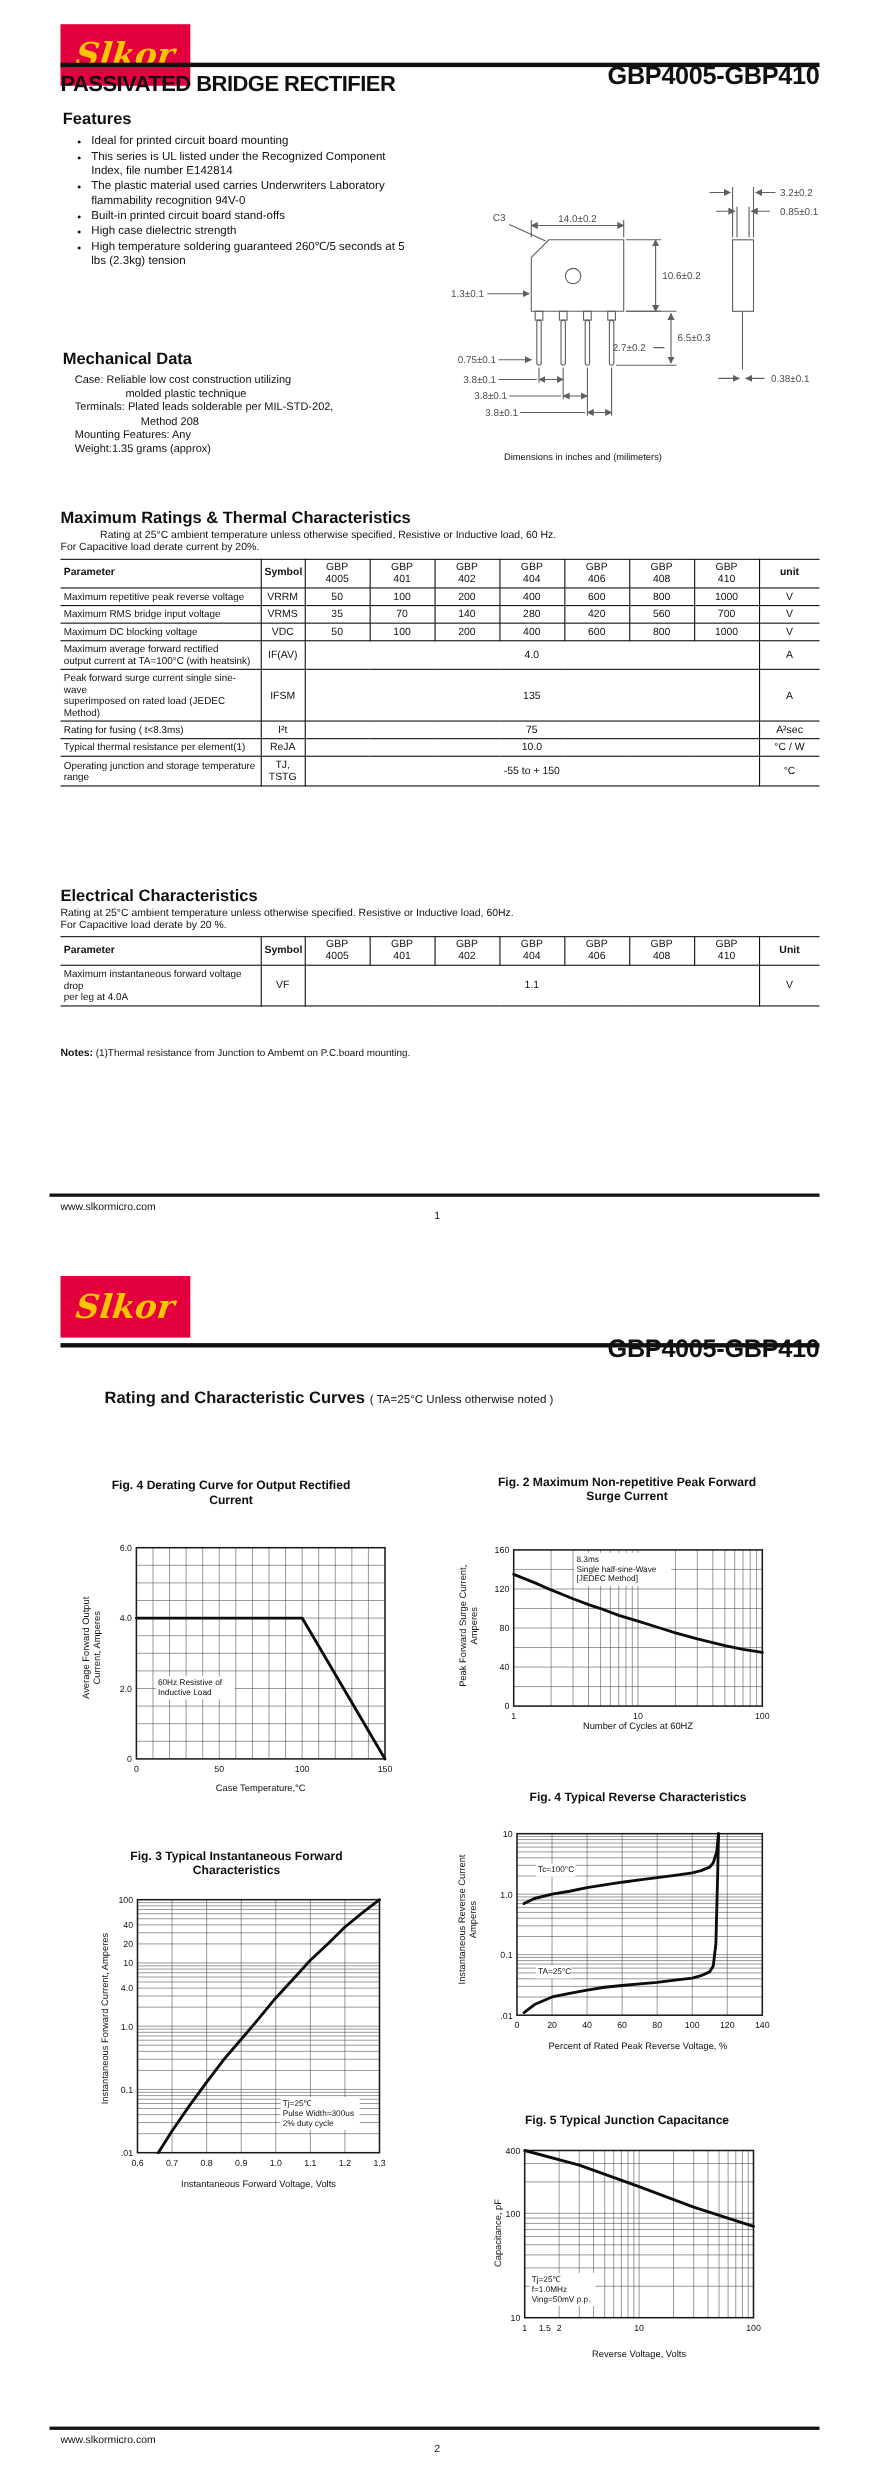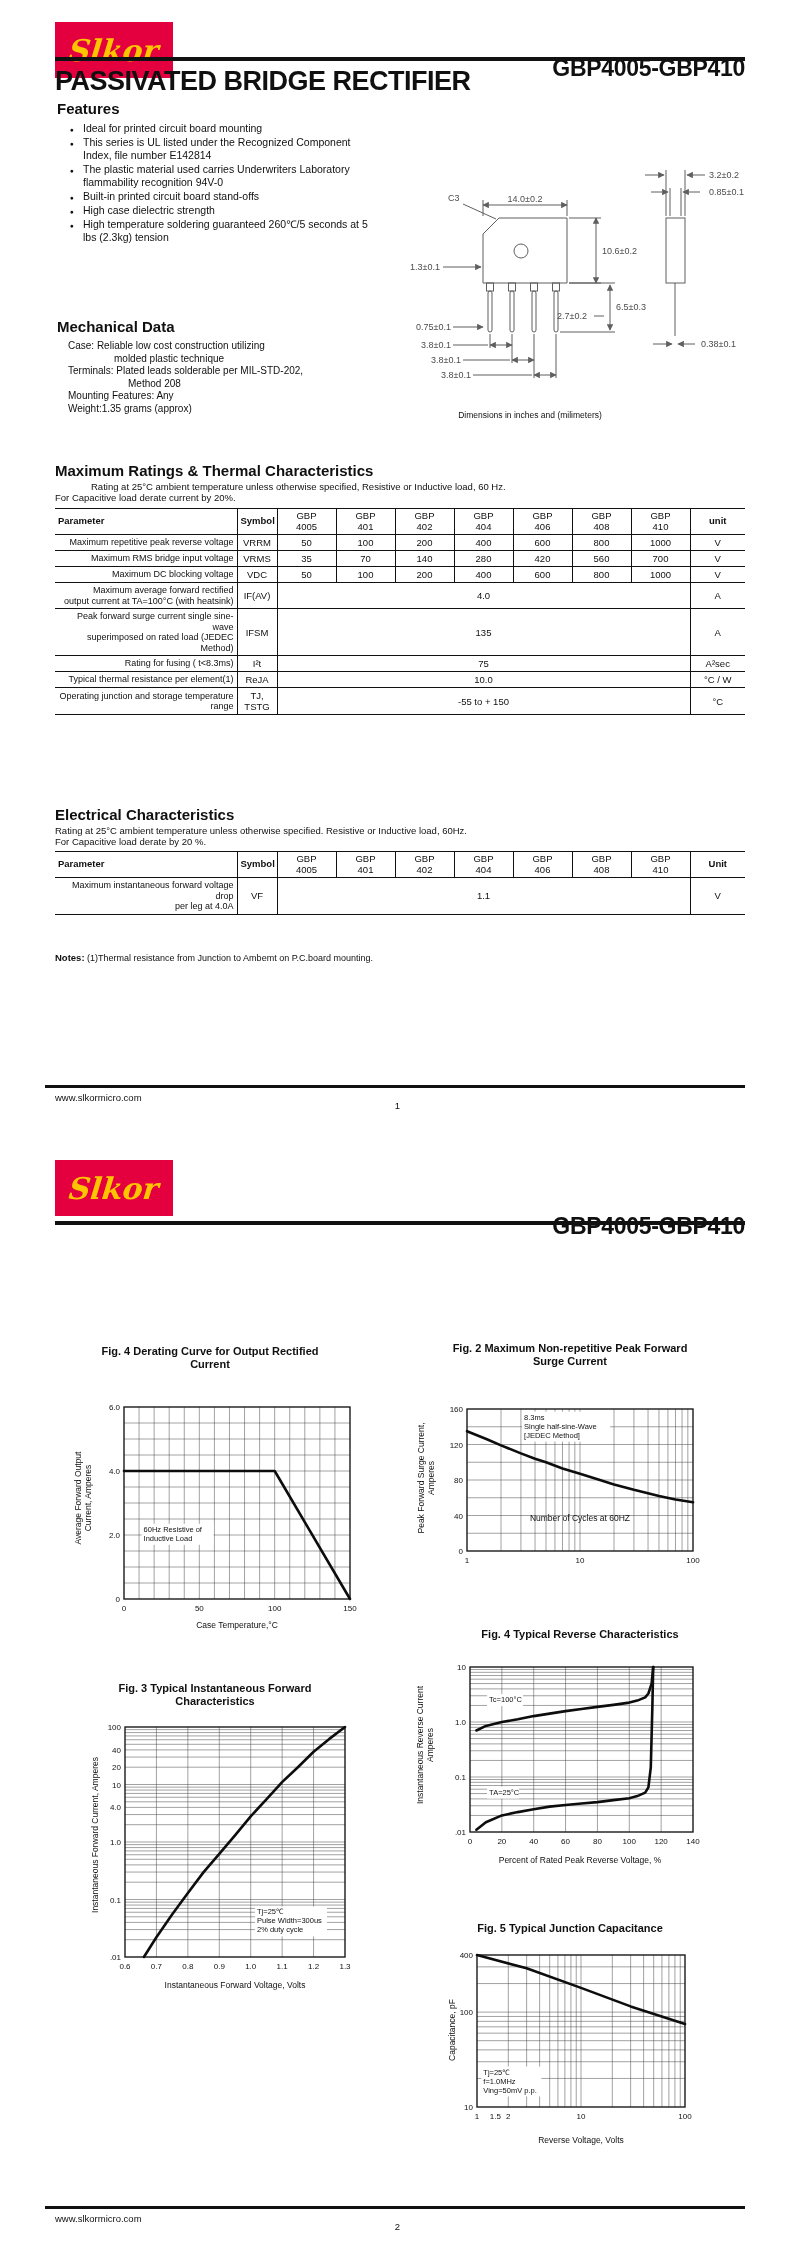--- a/index.html
+++ b/index.html
@@ -5,36 +5,36 @@
   html,body{margin:0;padding:0;background:#fff;}
   .page{position:relative;width:795px;height:2246px;background:#fff;color:#101010;
         font-family:"Liberation Sans",sans-serif;overflow:hidden;}
   .abs{position:absolute;}
   
   .logo{width:118px;height:56px;background:#e4003f;display:flex;align-items:center;justify-content:center;}
   .logo-text{font-family:"DejaVu Serif",serif;font-style:italic;font-weight:bold;font-size:30px;color:#fdc500;transform:skewX(-6deg);}
   .partnum{width:345px;text-align:right;font-weight:bold;font-size:23px;letter-spacing:-.3px;margin-top:23px;}
   .rule{background:#111;height:3.5px;width:690px;}
   .rule-thin{background:#111;height:3px;width:700px;}
-  .doc-title{font-size:27px;font-weight:bold;letter-spacing:-.5px;}
+  .doc-title{font-size:20px;font-weight:bold;letter-spacing:-.5px;}
   .section-h{font-size:15px;font-weight:bold;}
   .sub{font-size:9.5px;line-height:11px;}
   
   ul.blist{list-style:none;margin:0;padding:0;font-size:10.5px;line-height:13px;width:300px;}
   ul.blist li{padding-left:13px;position:relative;margin-bottom:1px;}
   ul.blist li::before{content:'●';position:absolute;left:0;top:1px;font-size:6.5px;}
   ul.plain{list-style:none;margin:0;padding:0;font-size:10px;line-height:12.5px;width:340px;}
   ul.plain li.ind1{padding-left:46px;}
   ul.plain li.ind2{padding-left:60px;}
   
   table.dt{border-collapse:collapse;table-layout:fixed;width:690px;font-size:9.5px;}
   table.dt th,table.dt td{border:1px solid #111;padding:2px 3px;white-space:pre-line;vertical-align:middle;}
   table.dt th{font-size:9.5px;text-align:center;line-height:10.5px;}
   table.dt th.gbp{font-weight:normal;}
-  table.dt td.param{text-align:right;font-size:9px;line-height:10.5px;}
+  table.dt td.param{text-align:left;font-size:9px;line-height:10.5px;}
   table.dt td.param.b{font-weight:bold;font-size:8.7px;}
   table.dt td.sym,table.dt td.val,table.dt td.unit{text-align:center;line-height:11px;}
   table.dt tr>*:first-child{border-left:none;}
   table.dt tr>*:last-child{border-right:none;}
   .notes{font-size:9px;}
   .notes b{font-size:9.5px;}
   .url{font-size:9.5px;}
   .pagenum{width:795px;text-align:center;font-size:9.5px;}
   
   .figtitle{font-weight:bold;font-size:11px;line-height:13px;text-align:center;}
@@ -323,20 +323,24 @@
   <div class="abs rule-thin" style="left:45px;top:1085px;"></div>
   <div class="abs url" style="left:55px;top:1092px;">www.slkormicro.com</div>
   <div class="abs pagenum" style="left:0;top:1100px;">1</div>
 
   <div class="abs logo" style="left:55px;top:1160px;">
     <span class="logo-text">Slkor</span>
   </div>
   <div class="abs partnum" style="left:400px;top:1190px;">GBP4005-GBP410</div>
   <div class="abs rule" style="left:55px;top:1221px;"></div>
 
+  <div class="abs" style="left:95px;top:1262px;">
+    <span class="curves-h">Rating and Characteristic Curves</span>
+    <span class="curves-note">( TA=25°C Unless otherwise noted )</span>
+  </div>
 
   <div class="abs figtitle" style="left:95px;top:1345px;width:230px;">Fig. 4 Derating Curve for Output Rectified Current</div>
   <div class="abs ylab" style="left:25px;top:1488px;width:115px;">Average Forward Output Current, Amperes</div>
   <div class="abs" style="left:90px;top:1399px;"><svg width="272" height="218">
         <line x1="49.06666666666666" y1="8" x2="49.06666666666666" y2="200" stroke="#454545" stroke-width="0.5"></line>
         <line x1="64.13333333333333" y1="8" x2="64.13333333333333" y2="200" stroke="#454545" stroke-width="0.5"></line>
         <line x1="79.2" y1="8" x2="79.2" y2="200" stroke="#454545" stroke-width="0.5"></line>
         <line x1="94.26666666666667" y1="8" x2="94.26666666666667" y2="200" stroke="#454545" stroke-width="0.5"></line>
         <line x1="109.33333333333333" y1="8" x2="109.33333333333333" y2="200" stroke="#454545" stroke-width="0.5"></line>
         <line x1="124.4" y1="8" x2="124.4" y2="200" stroke="#454545" stroke-width="0.5"></line>
@@ -410,21 +414,21 @@
         <text x="30" y="117.5" text-anchor="end" class="tick">40</text>
         <text x="30" y="82" text-anchor="end" class="tick">80</text>
         <text x="30" y="46.5" text-anchor="end" class="tick">120</text>
         <text x="30" y="11" text-anchor="end" class="tick">160</text>
         <polyline points="34.0,30.2 53.9,38.2 68.0,44.4 87.9,52.4 102.0,57.7 113.0,61.3 129.5,67.5 147.0,72.8 166.9,79.0 181.0,83.4 200.9,88.8 226.0,95.0 242.5,98.5 260.0,101.2" fill="none" stroke="#0d0d0d" stroke-width="2.6" stroke-linejoin="round" stroke-linecap="round"></polyline>
         <rect x="89.08194755014938" y="10.650000000000006" width="88" height="30" fill="#ffffff"></rect>
         <text x="91.08194755014938" y="18.650000000000006" class="ann">8.3ms</text>
         <text x="91.08194755014938" y="27.650000000000006" class="ann">Single half-sine-Wave</text>
         <text x="91.08194755014938" y="36.650000000000006" class="ann">[JEDEC Method]</text>
       </svg></div>
-  <div class="abs xlab" style="left:467px;top:1513px;width:226px;">Number of Cycles at 60HZ</div>
+  <div class="abs xlab" style="left:467px;top:1564px;width:226px;">Number of Cycles at 60HZ</div>
 
   <div class="abs figtitle" style="left:470px;top:1628px;width:220px;">Fig. 4 Typical Reverse Characteristics</div>
   <div class="abs ylab" style="left:365px;top:1735px;width:120px;">Instantaneous Reverse Current Amperes</div>
   <div class="abs" style="left:436px;top:1659px;"><svg width="269" height="191">
         <line x1="65.85714285714286" y1="8" x2="65.85714285714286" y2="173" stroke="#454545" stroke-width="0.5"></line>
         <line x1="97.71428571428571" y1="8" x2="97.71428571428571" y2="173" stroke="#454545" stroke-width="0.5"></line>
         <line x1="129.57142857142856" y1="8" x2="129.57142857142856" y2="173" stroke="#454545" stroke-width="0.5"></line>
         <line x1="161.42857142857142" y1="8" x2="161.42857142857142" y2="173" stroke="#454545" stroke-width="0.5"></line>
         <line x1="193.28571428571428" y1="8" x2="193.28571428571428" y2="173" stroke="#454545" stroke-width="0.5"></line>
         <line x1="225.14285714285714" y1="8" x2="225.14285714285714" y2="173" stroke="#454545" stroke-width="0.5"></line>

